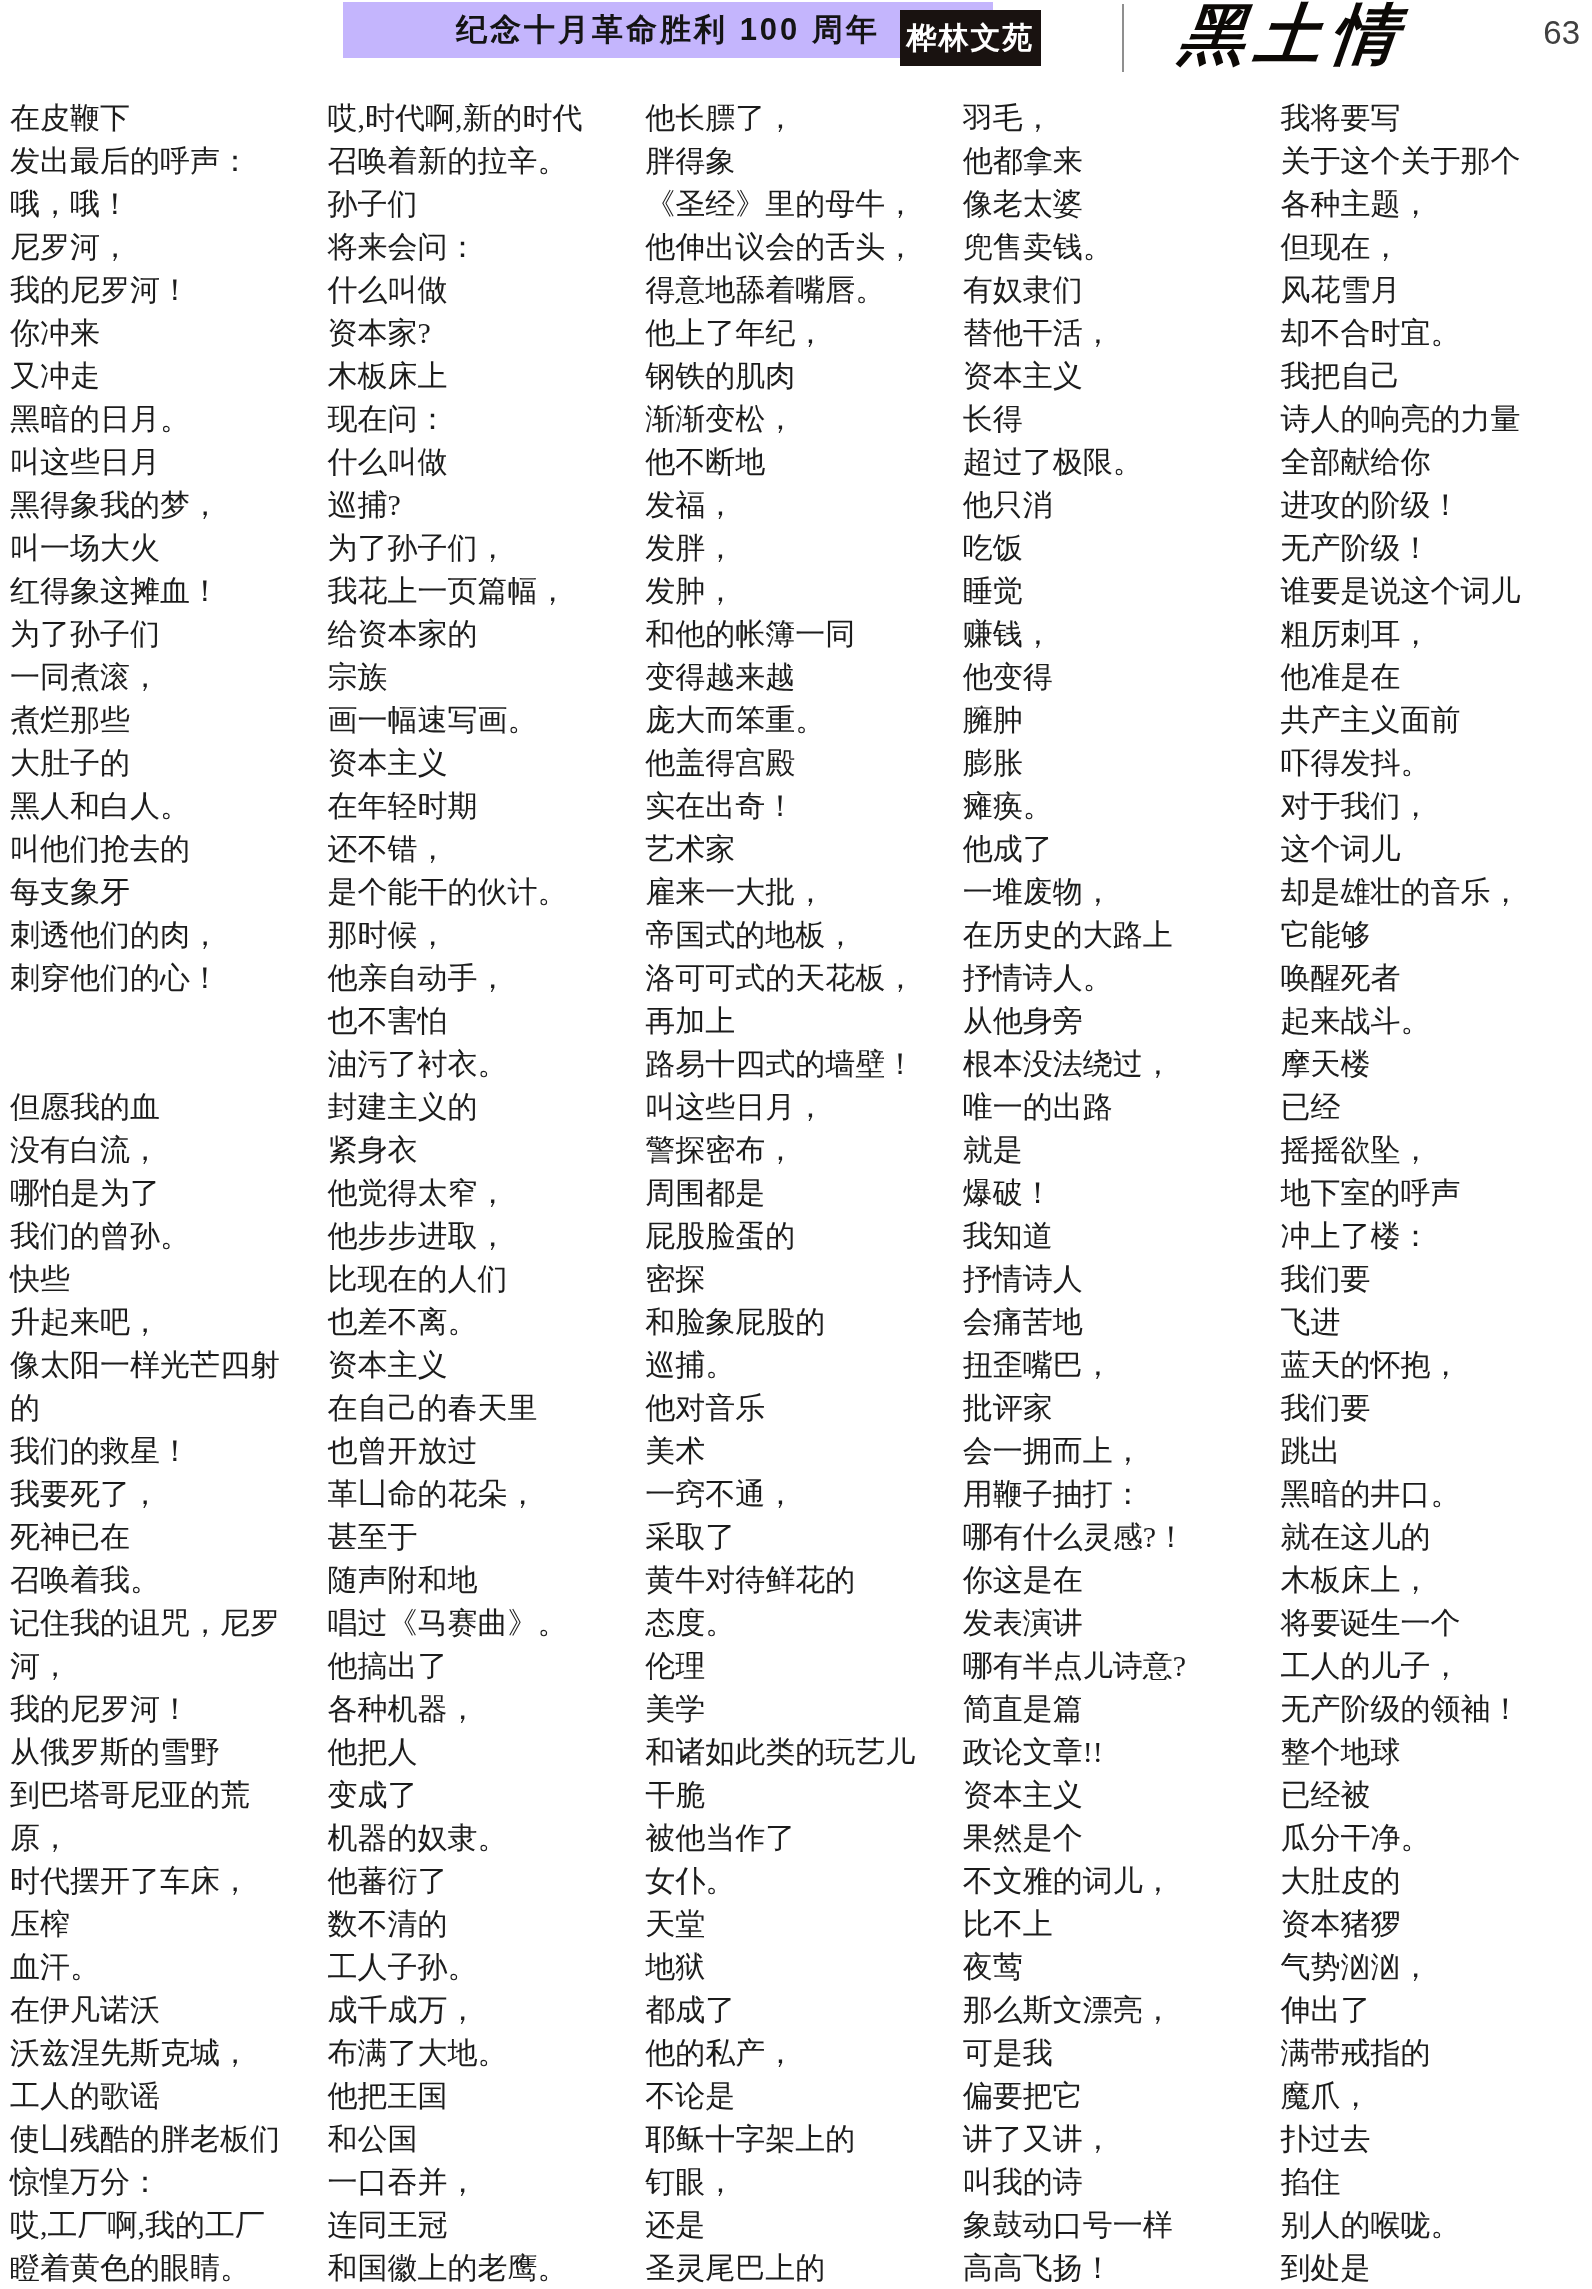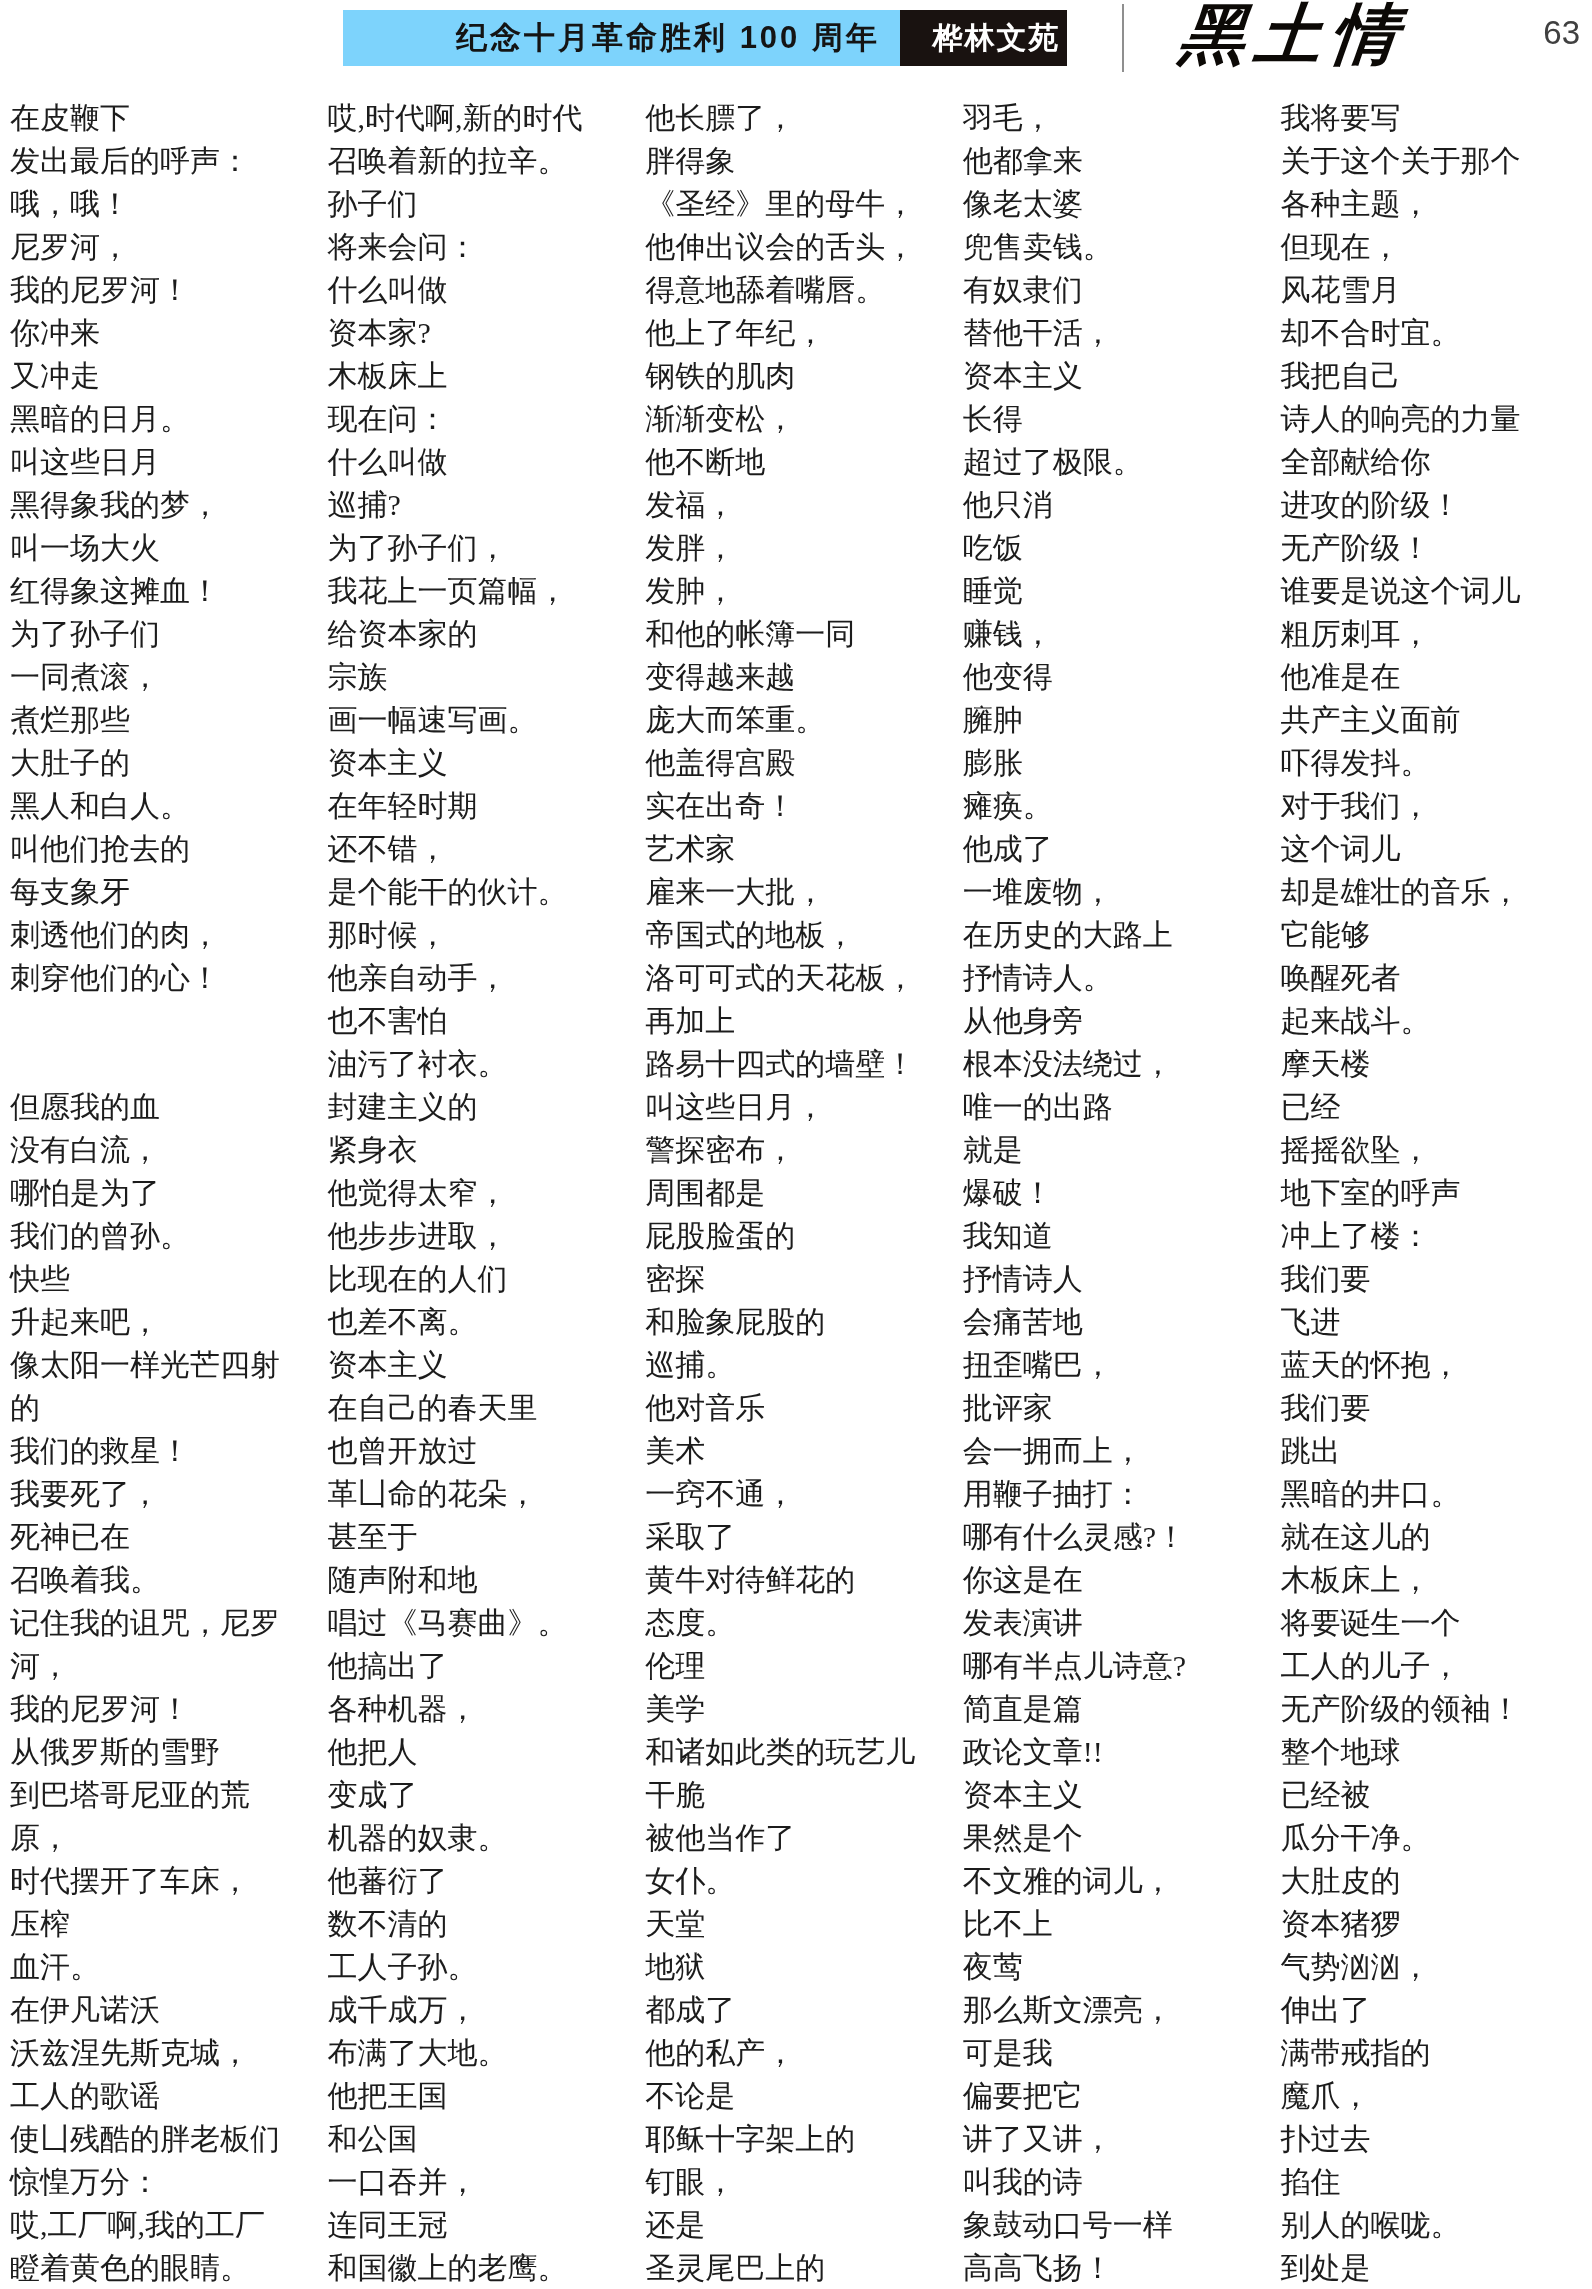--- a/index.html
+++ b/index.html
@@ -18,24 +18,24 @@
     background: #ffffff;
   }
   
   .header {
     position: relative;
     height: 84px;
   }
   .banner-box {
     position: absolute;
     left: 343px;
-    top: 10px;
+    top: 2px;
     width: 650px;
     height: 56px;
-    background: #7dd3fc;
+    background: #c4b5fd;
     display: flex;
     align-items: center;
     justify-content: center;
     font-family: "Liberation Sans", sans-serif;
     font-weight: bold;
     font-size: 31px;
     color: #141414;
     letter-spacing: 3px;
   }
   .section-box {
@@ -46,21 +46,20 @@
     height: 56px;
     background: #191210;
     color: #ffffff;
     display: flex;
     align-items: center;
     justify-content: center;
     font-family: "Liberation Sans", sans-serif;
     font-weight: bold;
     font-size: 30px;
     letter-spacing: 2px;
-    padding-left: 26px;
   }
   .header-divider {
     position: absolute;
     left: 1122px;
     top: 4px;
     width: 2px;
     height: 68px;
     background: #8f8f8f;
   }
   .masthead {

